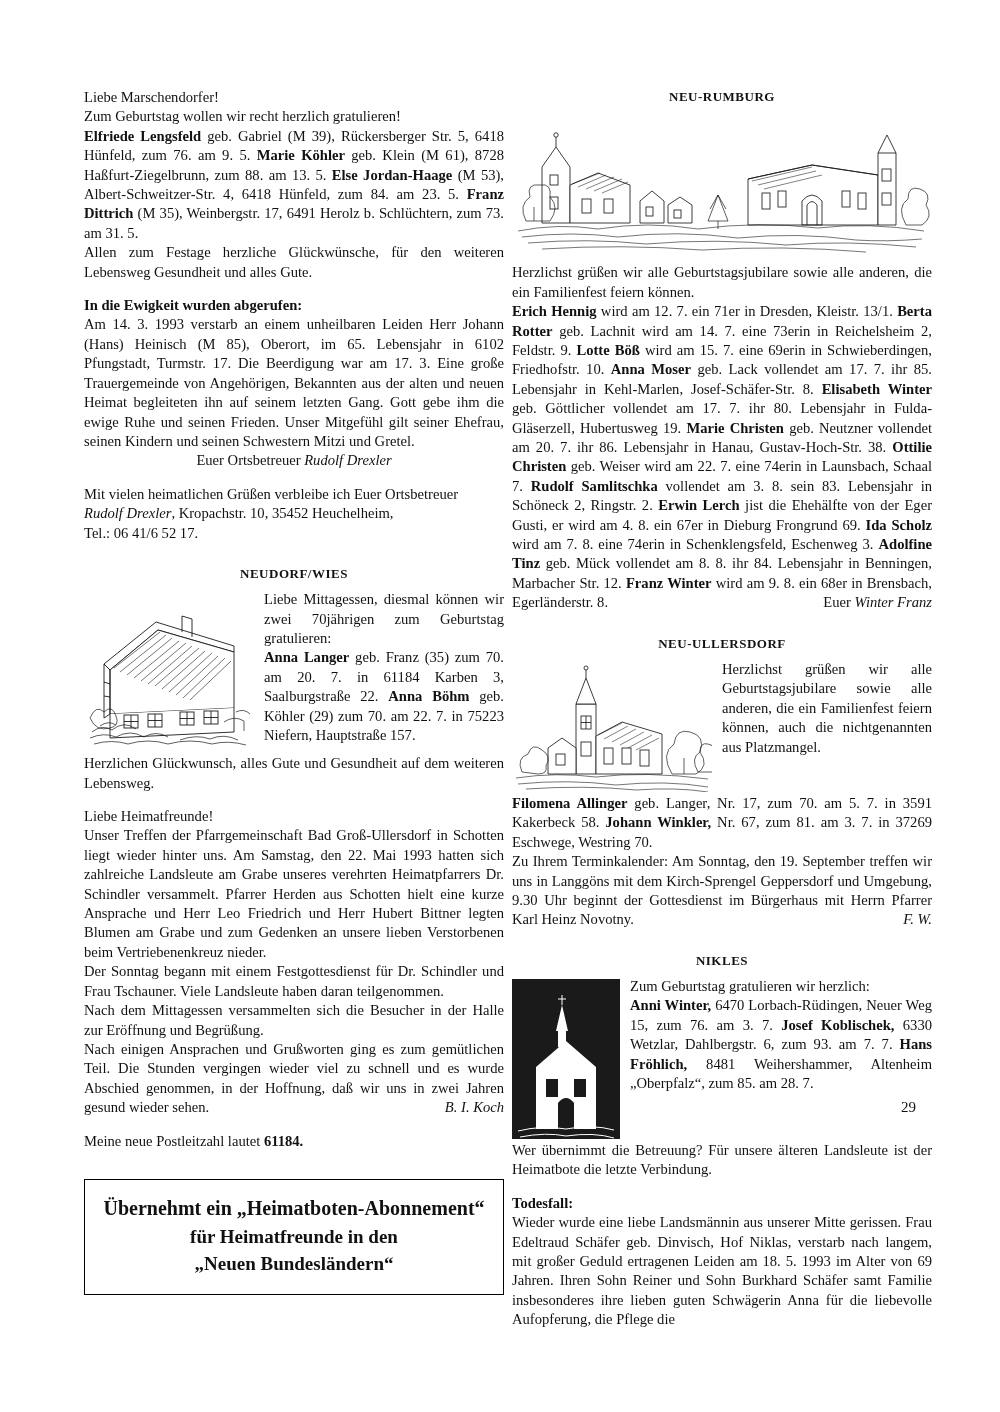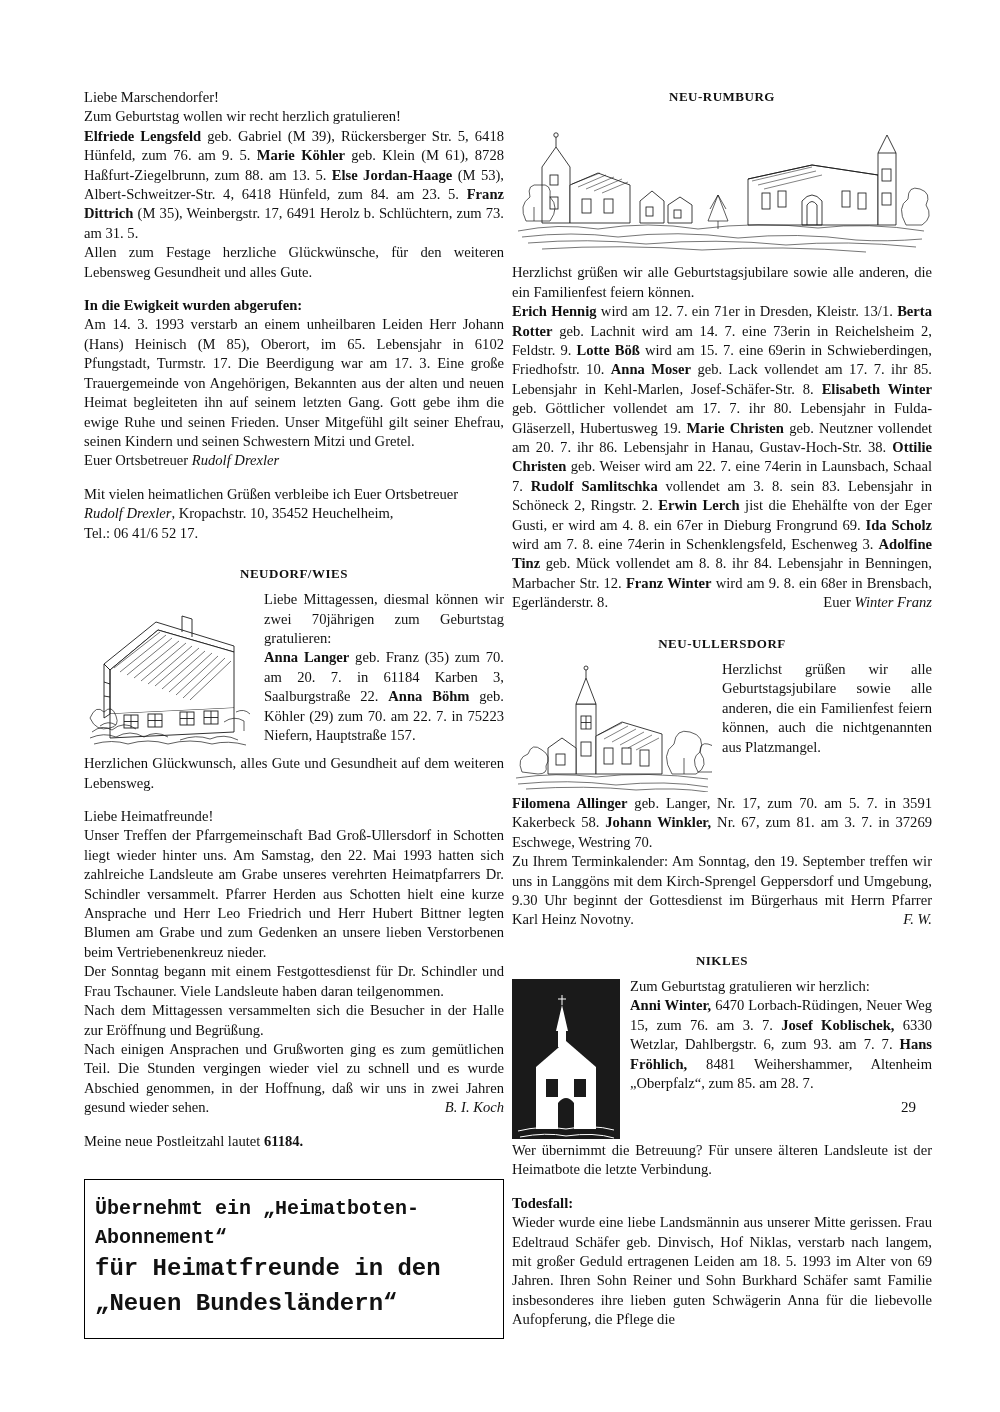--- a/index.html
+++ b/index.html
@@ -31,21 +31,21 @@
   }
   .col-left { left: 84px; }
   .col-right { left: 512px; }
 
   p { margin: 0 0 0 0; }
   .gap { height: 14px; }
   .gap-lg { height: 22px; }
 
   b, .b { font-weight: bold; }
   .it { font-style: italic; }
-  .right { text-align: left; }
+  .right { text-align: center; }
 
   .sec-head {
     text-align: center;
     font-weight: bold;
     letter-spacing: 0.5px;
     font-size: 13px;
     margin-bottom: 8px;
   }
 
   
@@ -57,28 +57,28 @@
 
   .float-left {
     float: left;
     margin: 2px 10px 2px 0;
   }
   .clear { clear: both; }
 
   .box {
     border: 1.5px solid #000;
     padding: 14px 10px 16px 10px;
-    text-align: left;
-    font-family: Liberation Mono, monospace;
+    text-align: center;
+    font-family: Liberation Serif, serif;
     font-weight: bold;
     font-size: 20px;
     line-height: 1.45;
     margin-top: 6px;
   }
-  .box .l2 { font-size: 24px; }
+  .box .l2 { font-size: 19px; }
 
   .pagenum {
     position: absolute;
     right: 84px;
     bottom: 40px;
     font-size: 15px;
     text-align: right;
   }
 </style>
 </head>

